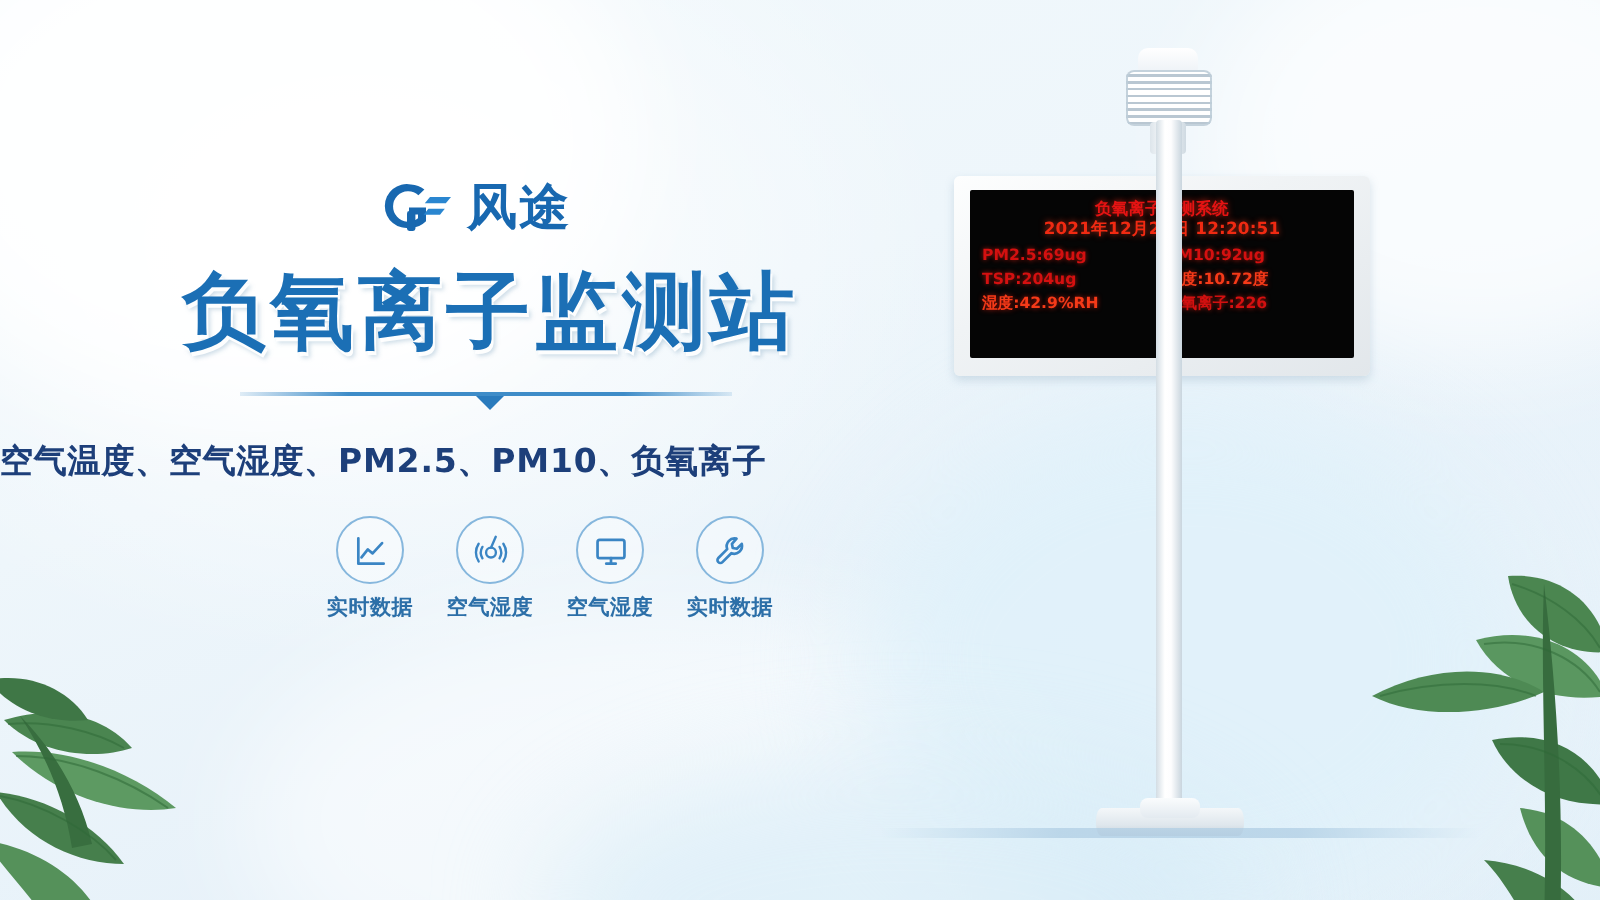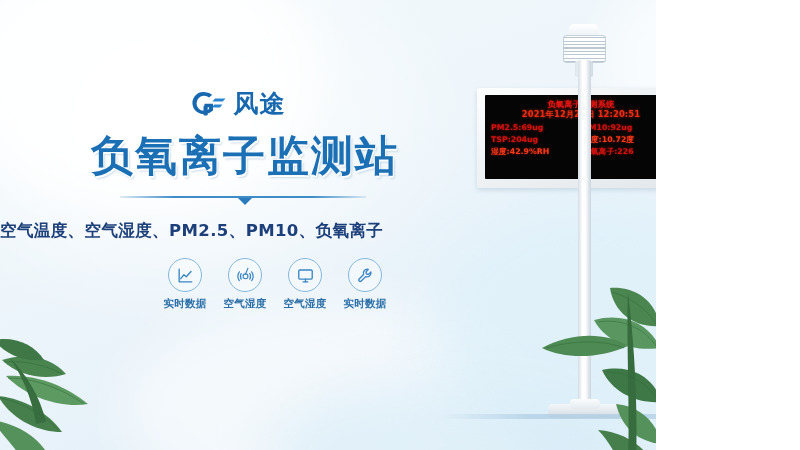--- a/index.html
+++ b/index.html
@@ -5,21 +5,21 @@
   * { box-sizing: border-box; margin: 0; padding: 0; }
 
   html, body {
     width: 800px; height: 450px;
     overflow: hidden;
     font-family: "Liberation Sans", "DejaVu Sans", sans-serif;
   }
 
   #stage {
     position: relative;
-    width: 656px; height: 450px;
+    width: 800px; height: 450px;
     background:
       radial-gradient(ellipse 420px 300px at 180px 120px, #ffffff 0%, rgba(255,255,255,0) 70%),
       radial-gradient(ellipse 500px 320px at 640px 330px, #eaf4fb 0%, rgba(234,244,251,0) 72%),
       linear-gradient(160deg, #f2f9fc 0%, #eef6fb 38%, #e6f1f9 72%, #dfeef7 100%);
     overflow: hidden;
   }
 
   
   .wash { position: absolute; border-radius: 50%; filter: blur(26px); pointer-events: none; }
   .wash.w1 { left: -60px;  top: -70px;  width: 380px; height: 280px; background: rgba(255,255,255,.85); }

